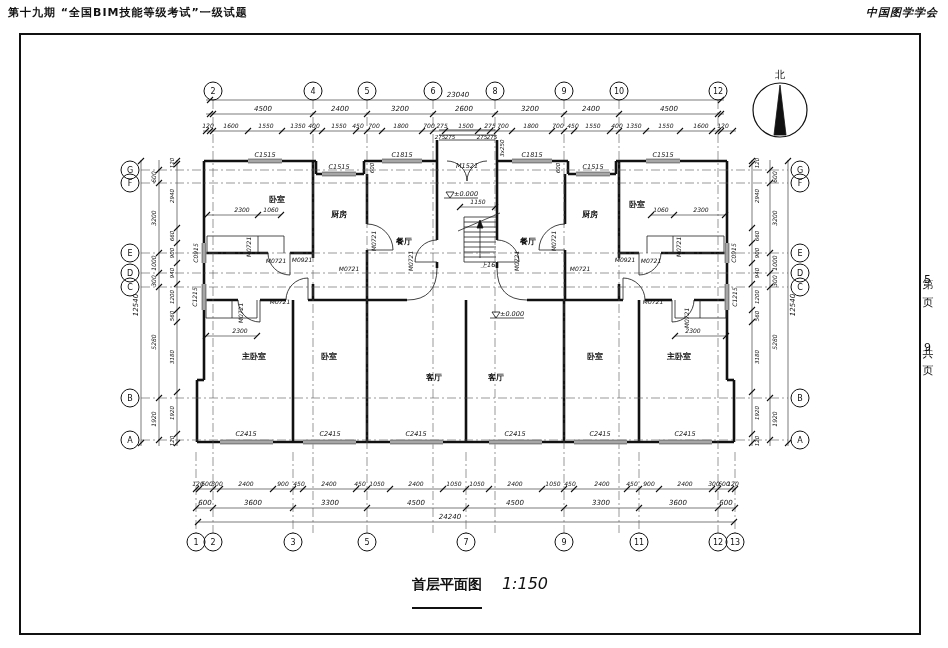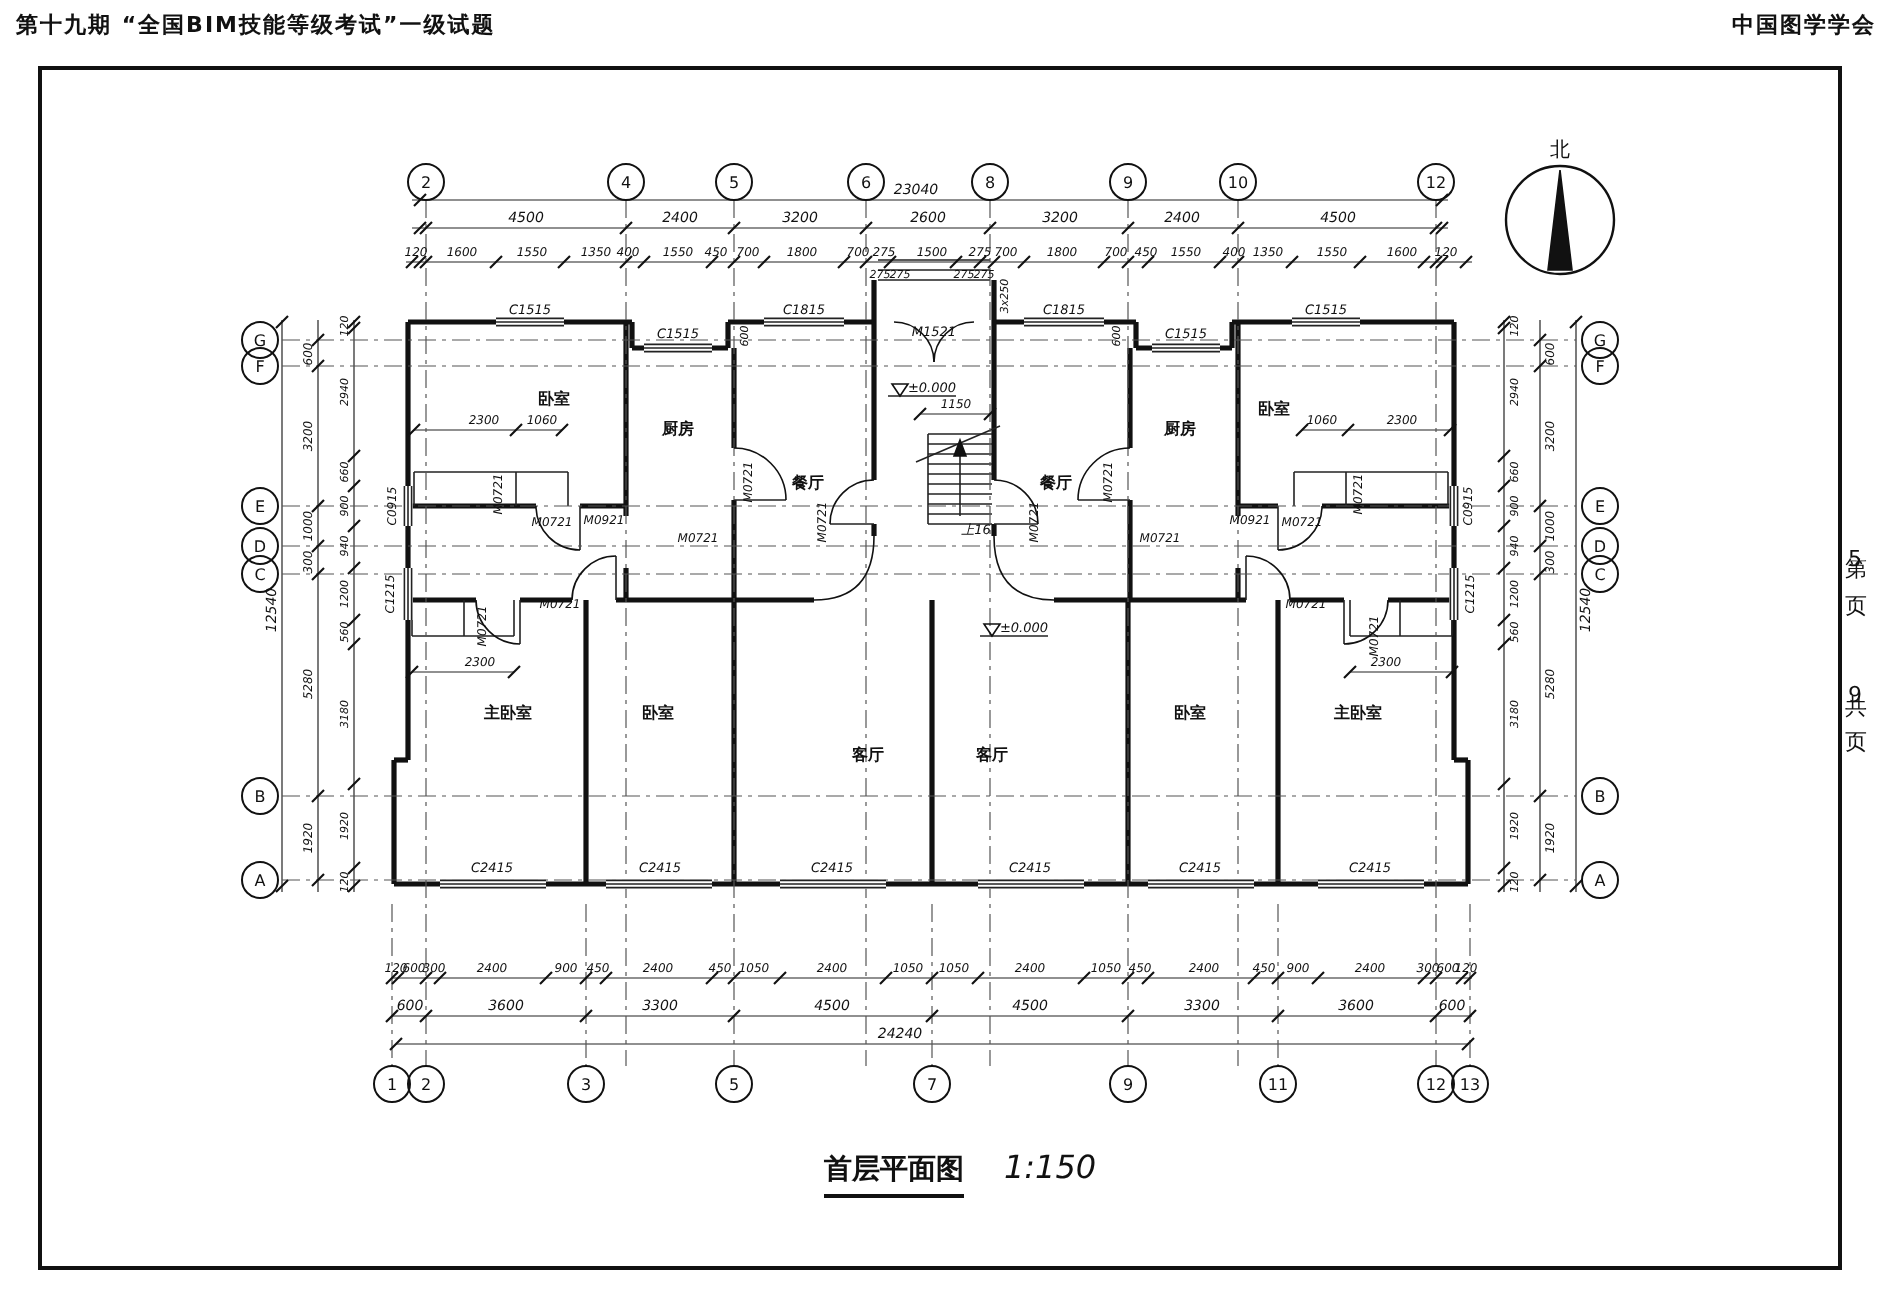--- a/index.html
+++ b/index.html
@@ -1,24 +1,24 @@
 <!DOCTYPE html>
 <html><head>
 <meta charset="utf-8">
 <style>
   html,body{margin:0;padding:0;background:#fff;}
   body{width:948px;height:648px;position:relative;font-family:"DejaVu Sans",sans-serif;color:#111;overflow:hidden;}
   .hdr{position:absolute;top:5px;font-size:11px;font-weight:600;letter-spacing:1px;white-space:nowrap;}
   .hdr-l{left:8px;}
-  .hdr-r{right:10px;}
+  .hdr-r{right:10px;font-style:italic;}
   #sheet{position:absolute;left:0;top:0;}
   .margin-text{position:absolute;left:919px;writing-mode:vertical-rl;text-orientation:upright;font-size:11px;letter-spacing:3px;}
   .mt1{top:270px;} .mt2{top:338px;}
   .titleblk{position:absolute;left:360px;top:574px;width:240px;text-align:center;white-space:nowrap;}
-  .titleblk .nm{font-size:14px;font-weight:700;border-bottom:2px solid #111;padding-bottom:4px;}
+  .titleblk .nm{font-size:14px;font-weight:700;border-bottom:2px solid #111;padding-bottom:15px;}
   .titleblk .sc{font-size:16px;font-style:italic;margin-left:20px;}
 </style>
 </head>
 <body>
 
 <div class="hdr hdr-l">第十九期 “全国BIM技能等级考试”一级试题</div>
 <div class="hdr hdr-r">中国图学学会</div>
 
 <svg id="sheet" width="948" height="648" viewBox="0 0 948 648">
     <rect x="20" y="34" width="900" height="600" fill="none" stroke="#111" stroke-width="2"></rect>

